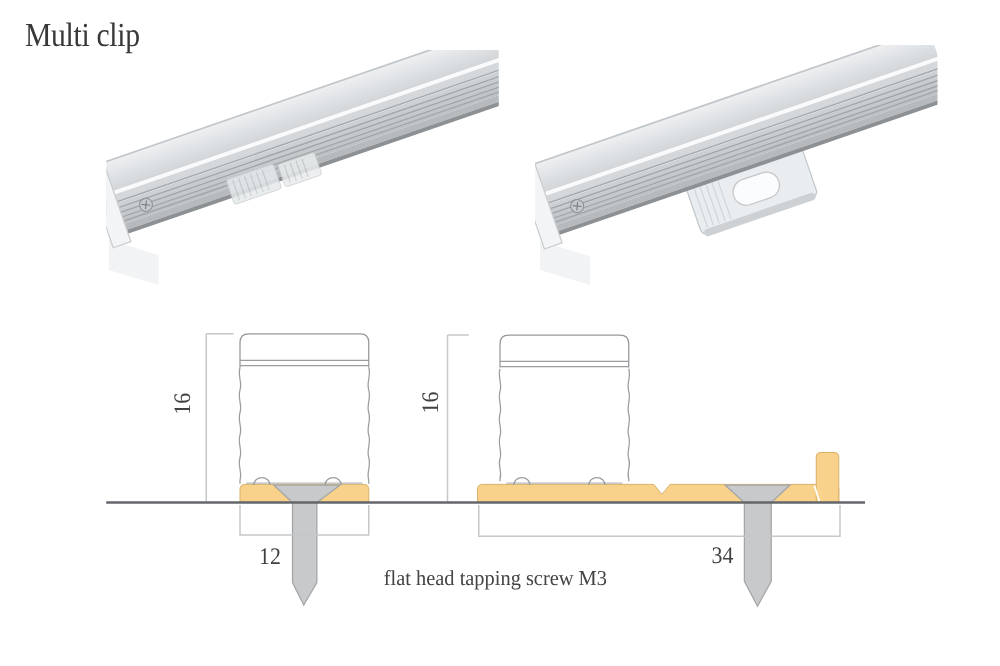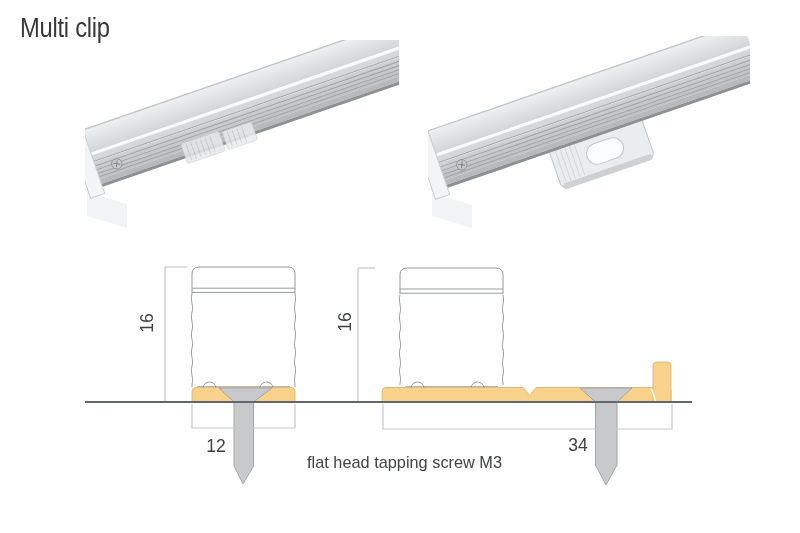--- a/index.html
+++ b/index.html
@@ -1,17 +1,17 @@
 <!DOCTYPE html>
 <html><head>
 <meta charset="utf-8">
 <style>
   html,body{margin:0;padding:0;background:#fff;}
   #page{position:relative;width:800px;height:533px;background:#ffffff;overflow:hidden;
-        font-family:Liberation Sans, sans-serif;}
+        font-family:Liberation Serif, serif;}
   .title{position:absolute;left:20px;top:14px;font-size:27px;line-height:1.1;color:#37383a;
          letter-spacing:-0.3px;transform:scaleX(.88);transform-origin:left top;white-space:nowrap;}
   svg{position:absolute;display:block;}
   .dim-label{position:absolute;font-size:19px;color:#3f4143;white-space:nowrap;
              transform:translate(-50%,-50%) scaleX(.92);}
   .dim-label.rot{transform:translate(-50%,-50%) rotate(-90deg) scaleX(.92);}
   .note{position:absolute;font-size:17px;color:#414345;white-space:nowrap;
         transform:scaleX(.96);transform-origin:left top;}
   .outline{fill:#ffffff;stroke:#95989b;stroke-width:1;}
   .thin{stroke:#9a9da0;stroke-width:1;fill:none;}

